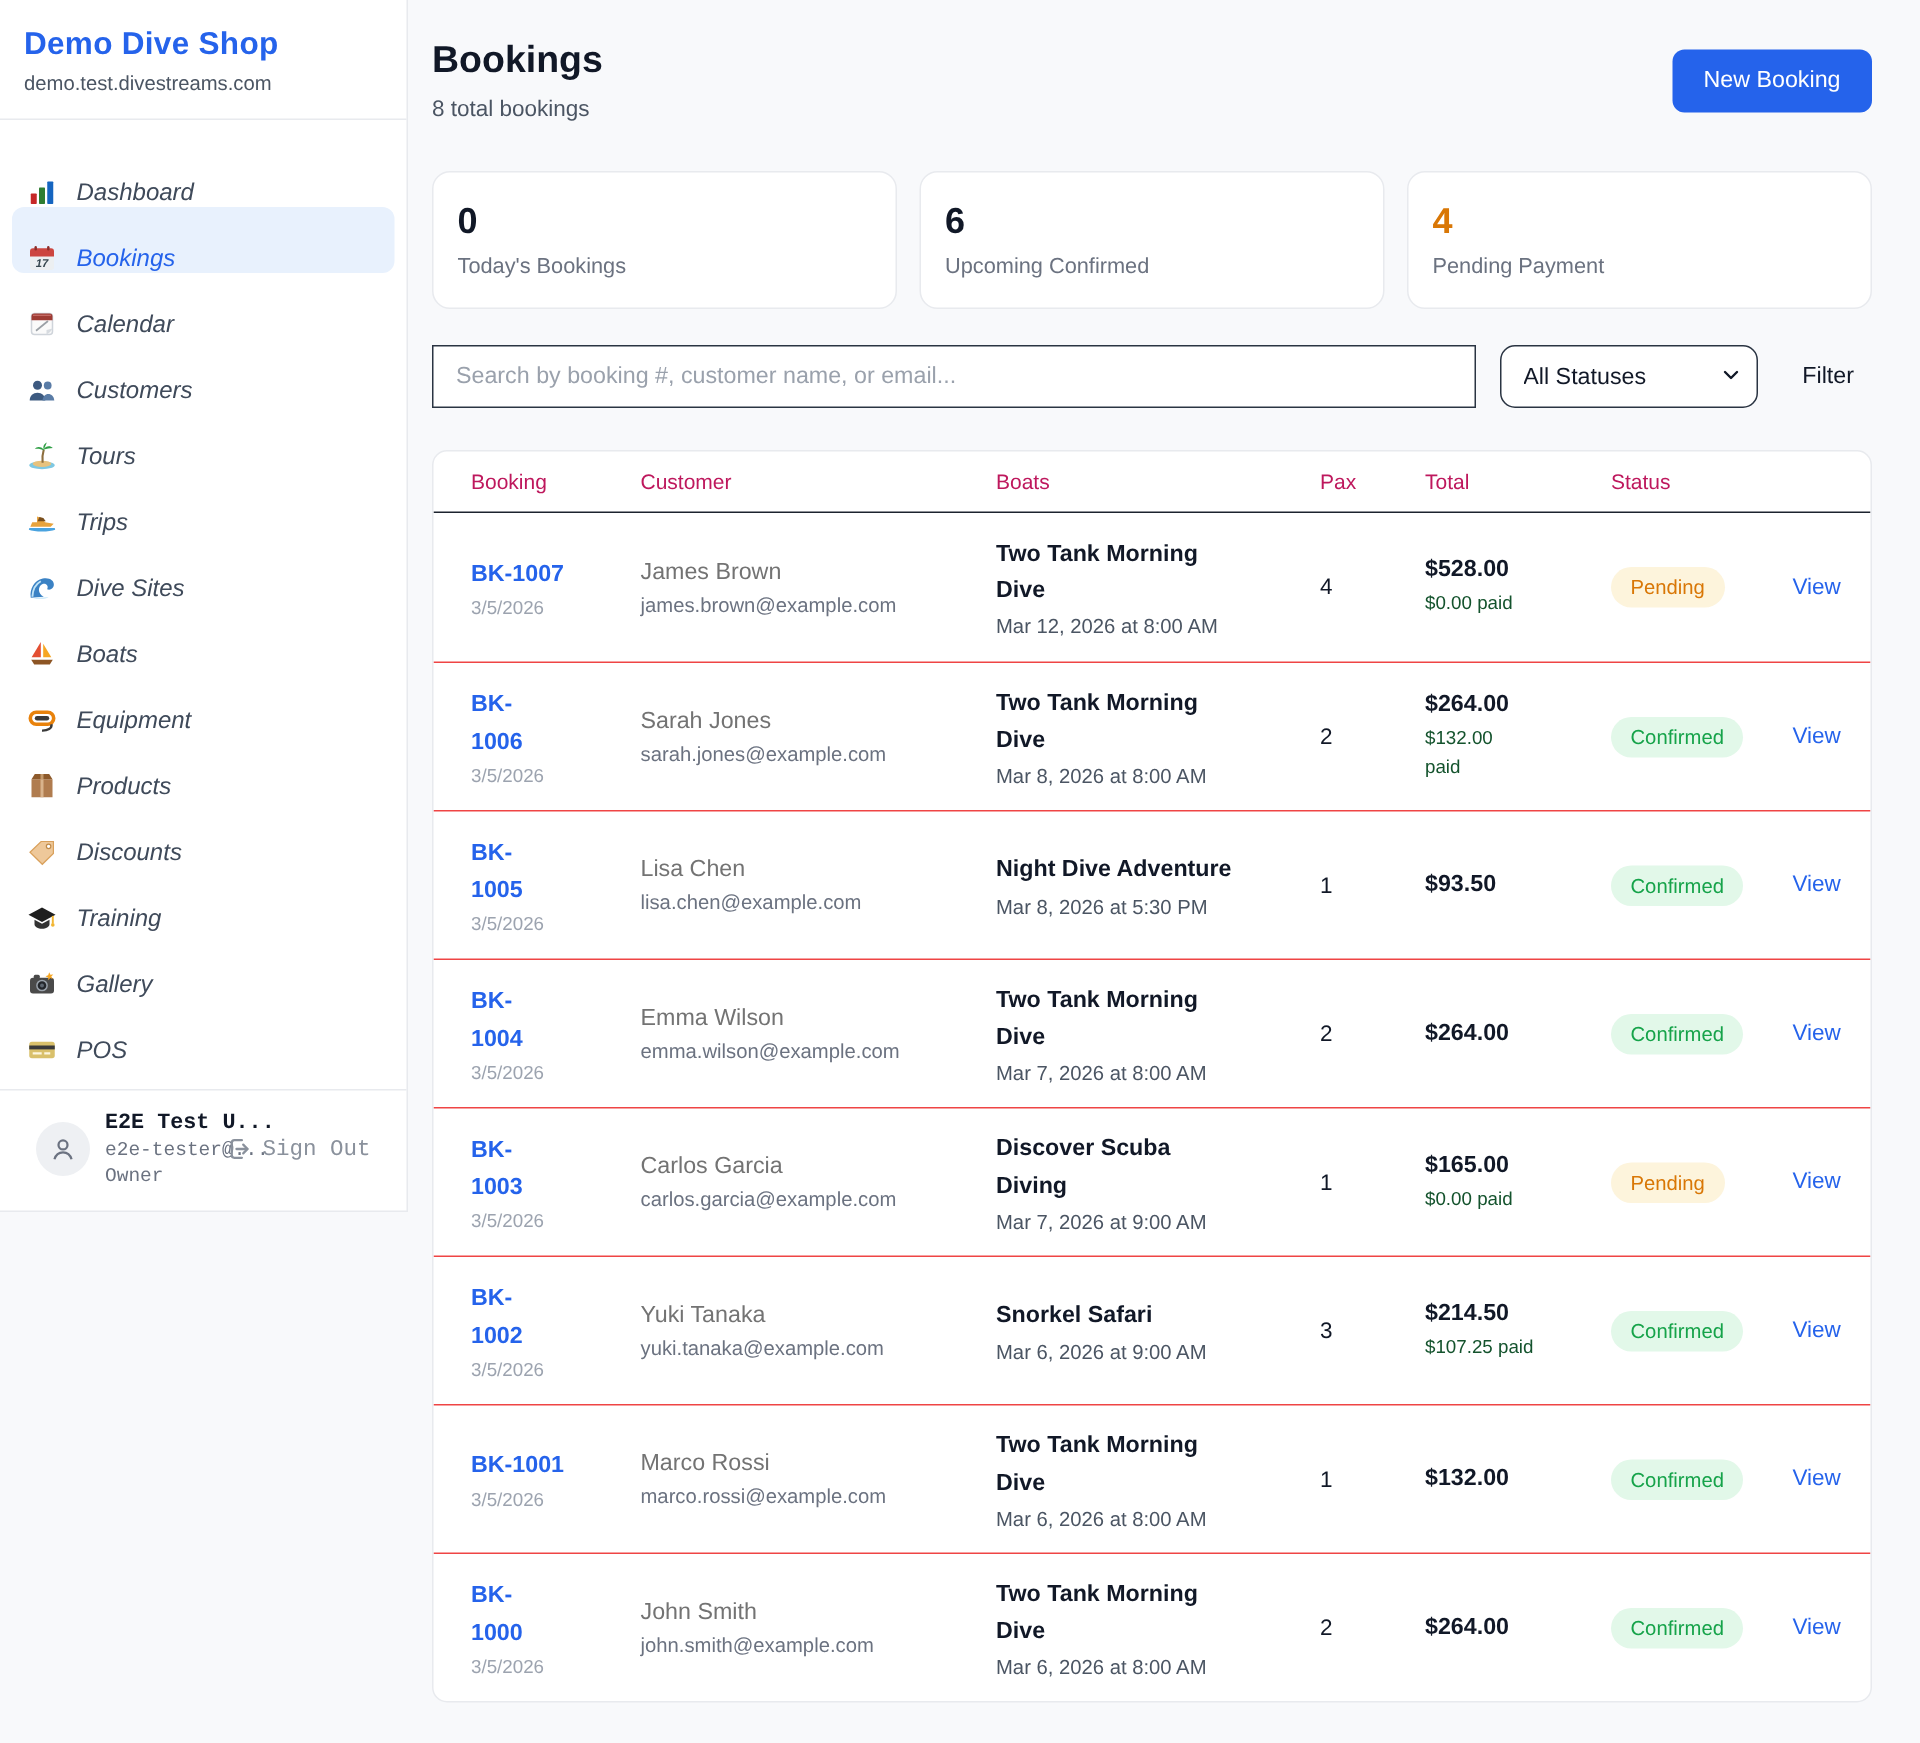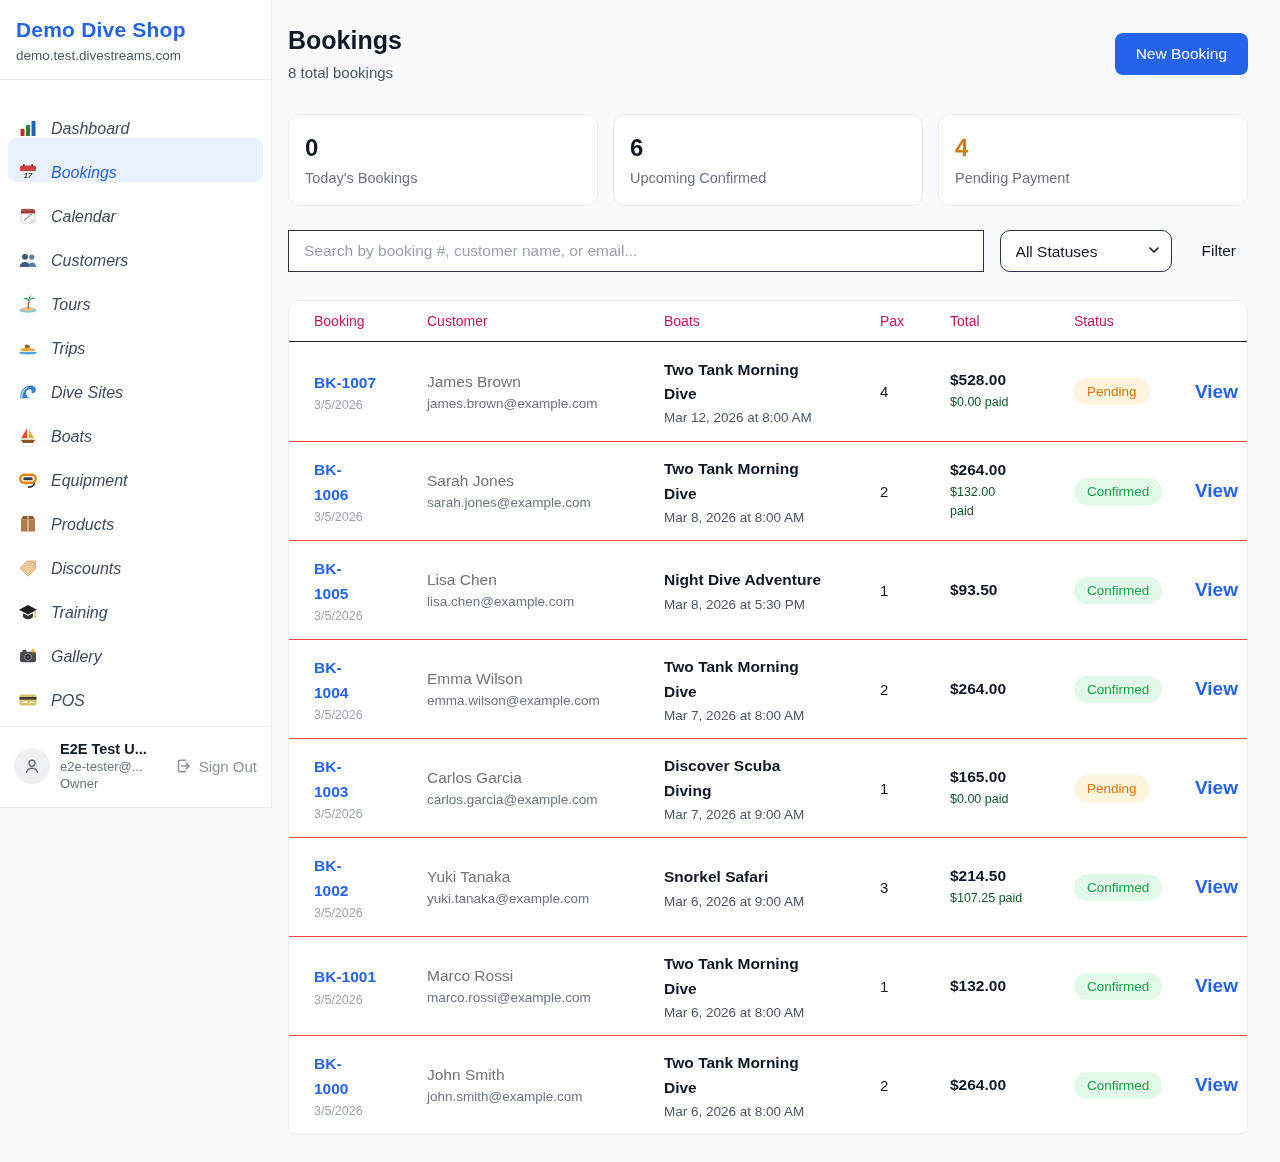--- a/index.html
+++ b/index.html
@@ -10,21 +10,21 @@
              border-right:1px solid #e8eaee; border-bottom:1px solid #e8eaee; }
   .side-head { padding:18px 16px 16px; border-bottom:1px solid #e8eaee; }
   .shop-name { color:#2563eb; font-size:21px; font-weight:bold; letter-spacing:.2px; }
   .shop-domain { margin-top:6px; font-size:13.5px; color:#4b5563; }
   .nav { padding:14px 8px 16px; }
   .nav-item { display:flex; align-items:flex-end; gap:13px; height:44px; padding:0 10px;
               border-radius:8px; font-size:16px; color:#3f4a5a; cursor:pointer;font-style:italic; }
   .nav-item.active { background:#e8f1fd; color:#2563eb; font-weight:500; }
   .nav-icon { width:20px; height:20px; flex:0 0 20px; display:inline-flex; }
   .nav-icon svg { width:20px; height:20px; }
-  .side-foot { border-top:1px solid #e8eaee; padding:14px 14px 16px; display:flex; align-items:center; gap:10px; }
+  .side-foot { border-top:1px solid #e8eaee; padding:14px 24px 16px; display:flex; align-items:center; gap:10px;font-family:Liberation Mono, monospace; }
   .avatar { width:36px; height:36px; border-radius:50%; background:#eef0f3; display:flex; align-items:center; justify-content:center; flex:0 0 36px; }
   .user-block { min-width:0; }
   .user-name { font-size:14.5px; font-weight:bold; color:#111827; white-space:nowrap; }
   .user-email, .user-role { font-size:13px; color:#6b7280; white-space:nowrap; margin-top:2px; }
   .signout { margin-left:auto; display:flex; align-items:center; gap:7px; color:#8a919c; font-size:15px; cursor:pointer; white-space:nowrap; }
 
   
   .main { margin-left:256px; padding:26px 32px 30px; }
   .page-head { display:flex; align-items:flex-start; justify-content:space-between; }
   .page-title { font-size:25px; font-weight:bold; color:#111827; }
@@ -64,21 +64,21 @@
   .cust-name { font-size:15.5px; color:#737373; }
   .cust-email { margin-top:5px; font-size:13.5px; color:#6b7280; }
   .trip-name { font-size:15.5px; font-weight:bold; color:#111827; white-space:pre-line; line-height:1.55; }
   .trip-date { margin-top:4px; font-size:13.5px; color:#4b5563; }
   .c-pax { font-size:15px; color:#111827; }
   .total-amt { font-size:15.5px; font-weight:bold; color:#111827; }
   .total-paid { margin-top:4px; font-size:12.5px; color:#14532d; white-space:pre-line; line-height:1.5; }
   .badge { display:inline-block; font-size:13.5px; padding:6px 13px; border-radius:999px; }
   .badge.pending { background:#fdf4dc; color:#d97706; }
   .badge.confirmed { background:#e2f8e9; color:#16a34a; }
-  .view-link { color:#2563eb; font-size:19px; font-weight:700; text-decoration:none; cursor:pointer; }
+  .view-link { color:#2563eb; font-size:15px; font-weight:400; text-decoration:none; cursor:pointer; }
 </style>
 </head>
 <body>
 
 <aside class="sidebar">
   <div class="side-head">
     <div class="shop-name">Demo Dive Shop</div>
     <div class="shop-domain">demo.test.divestreams.com</div>
   </div>
 

